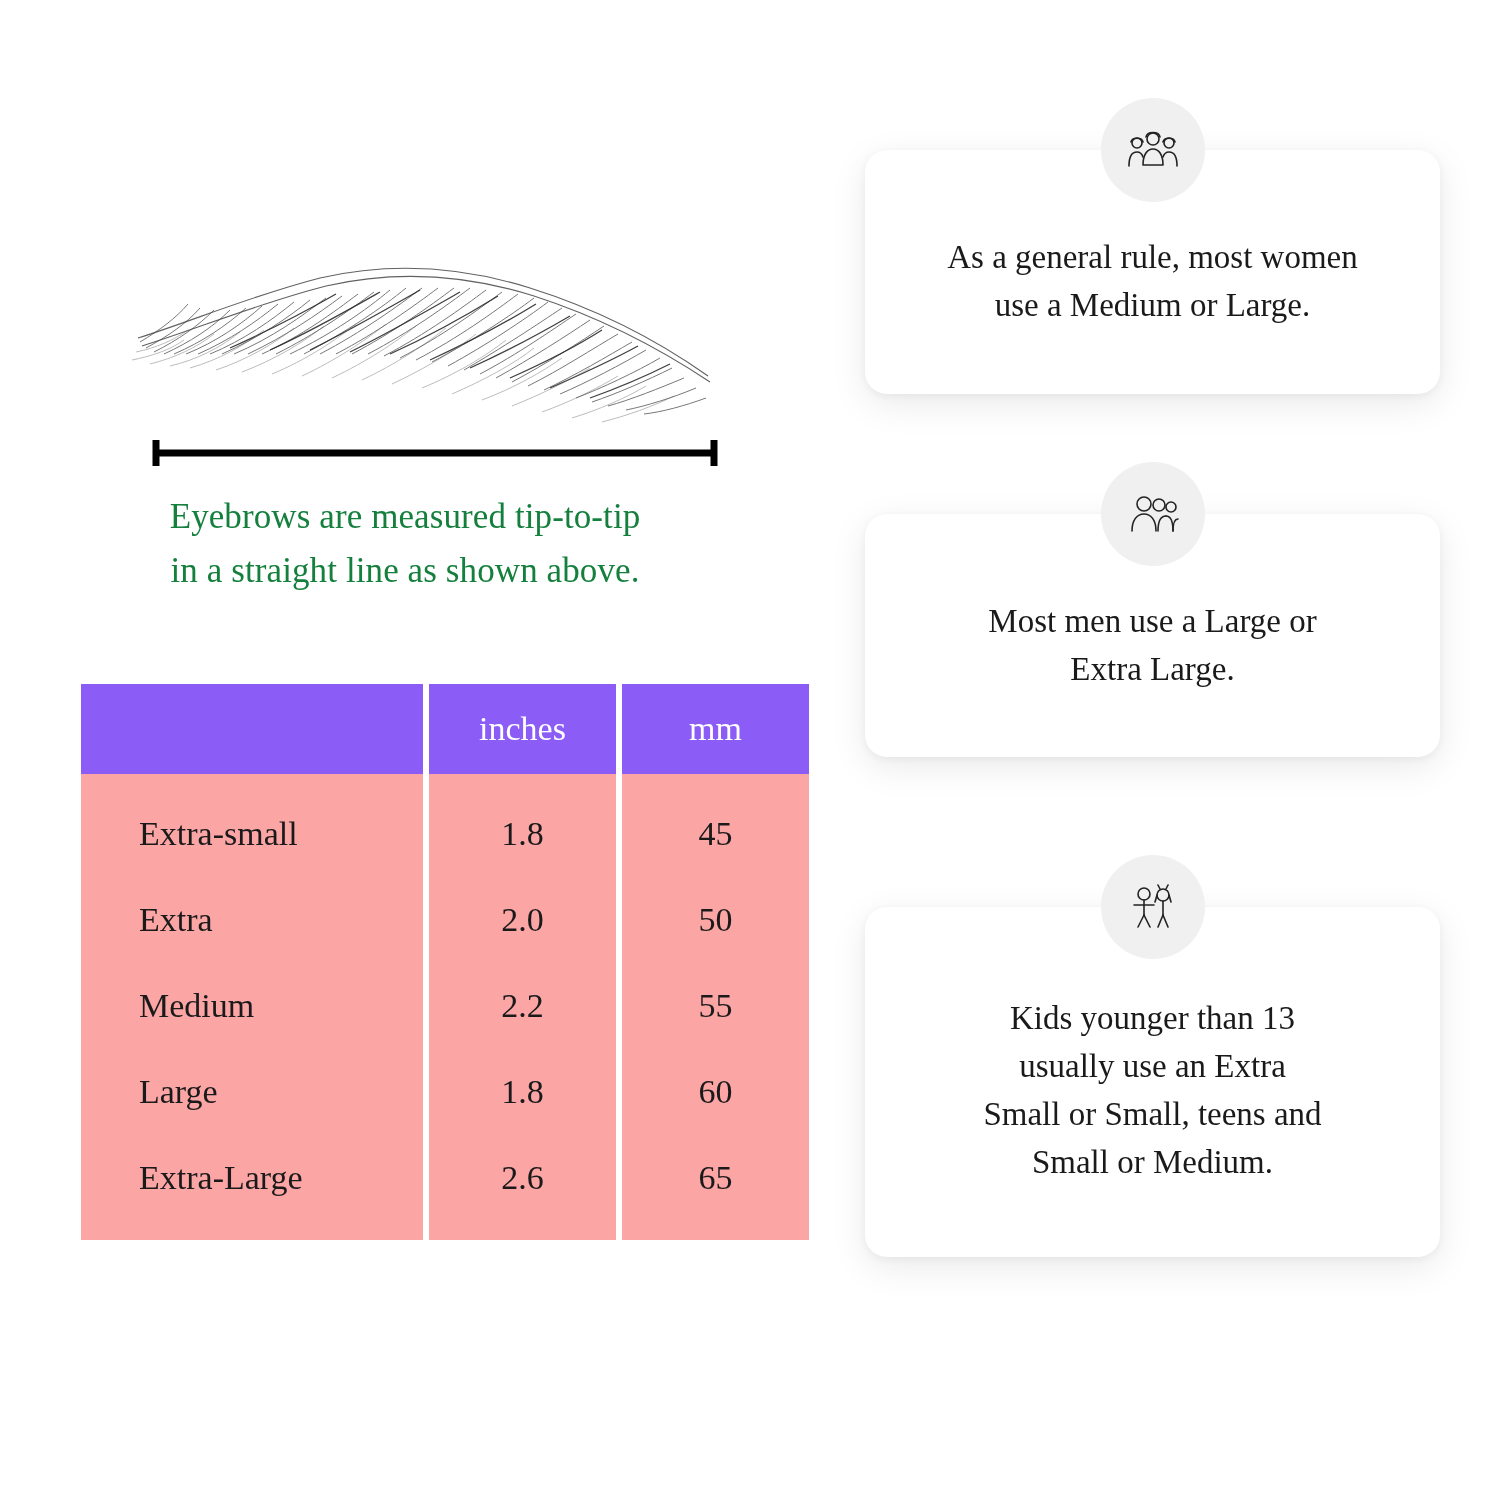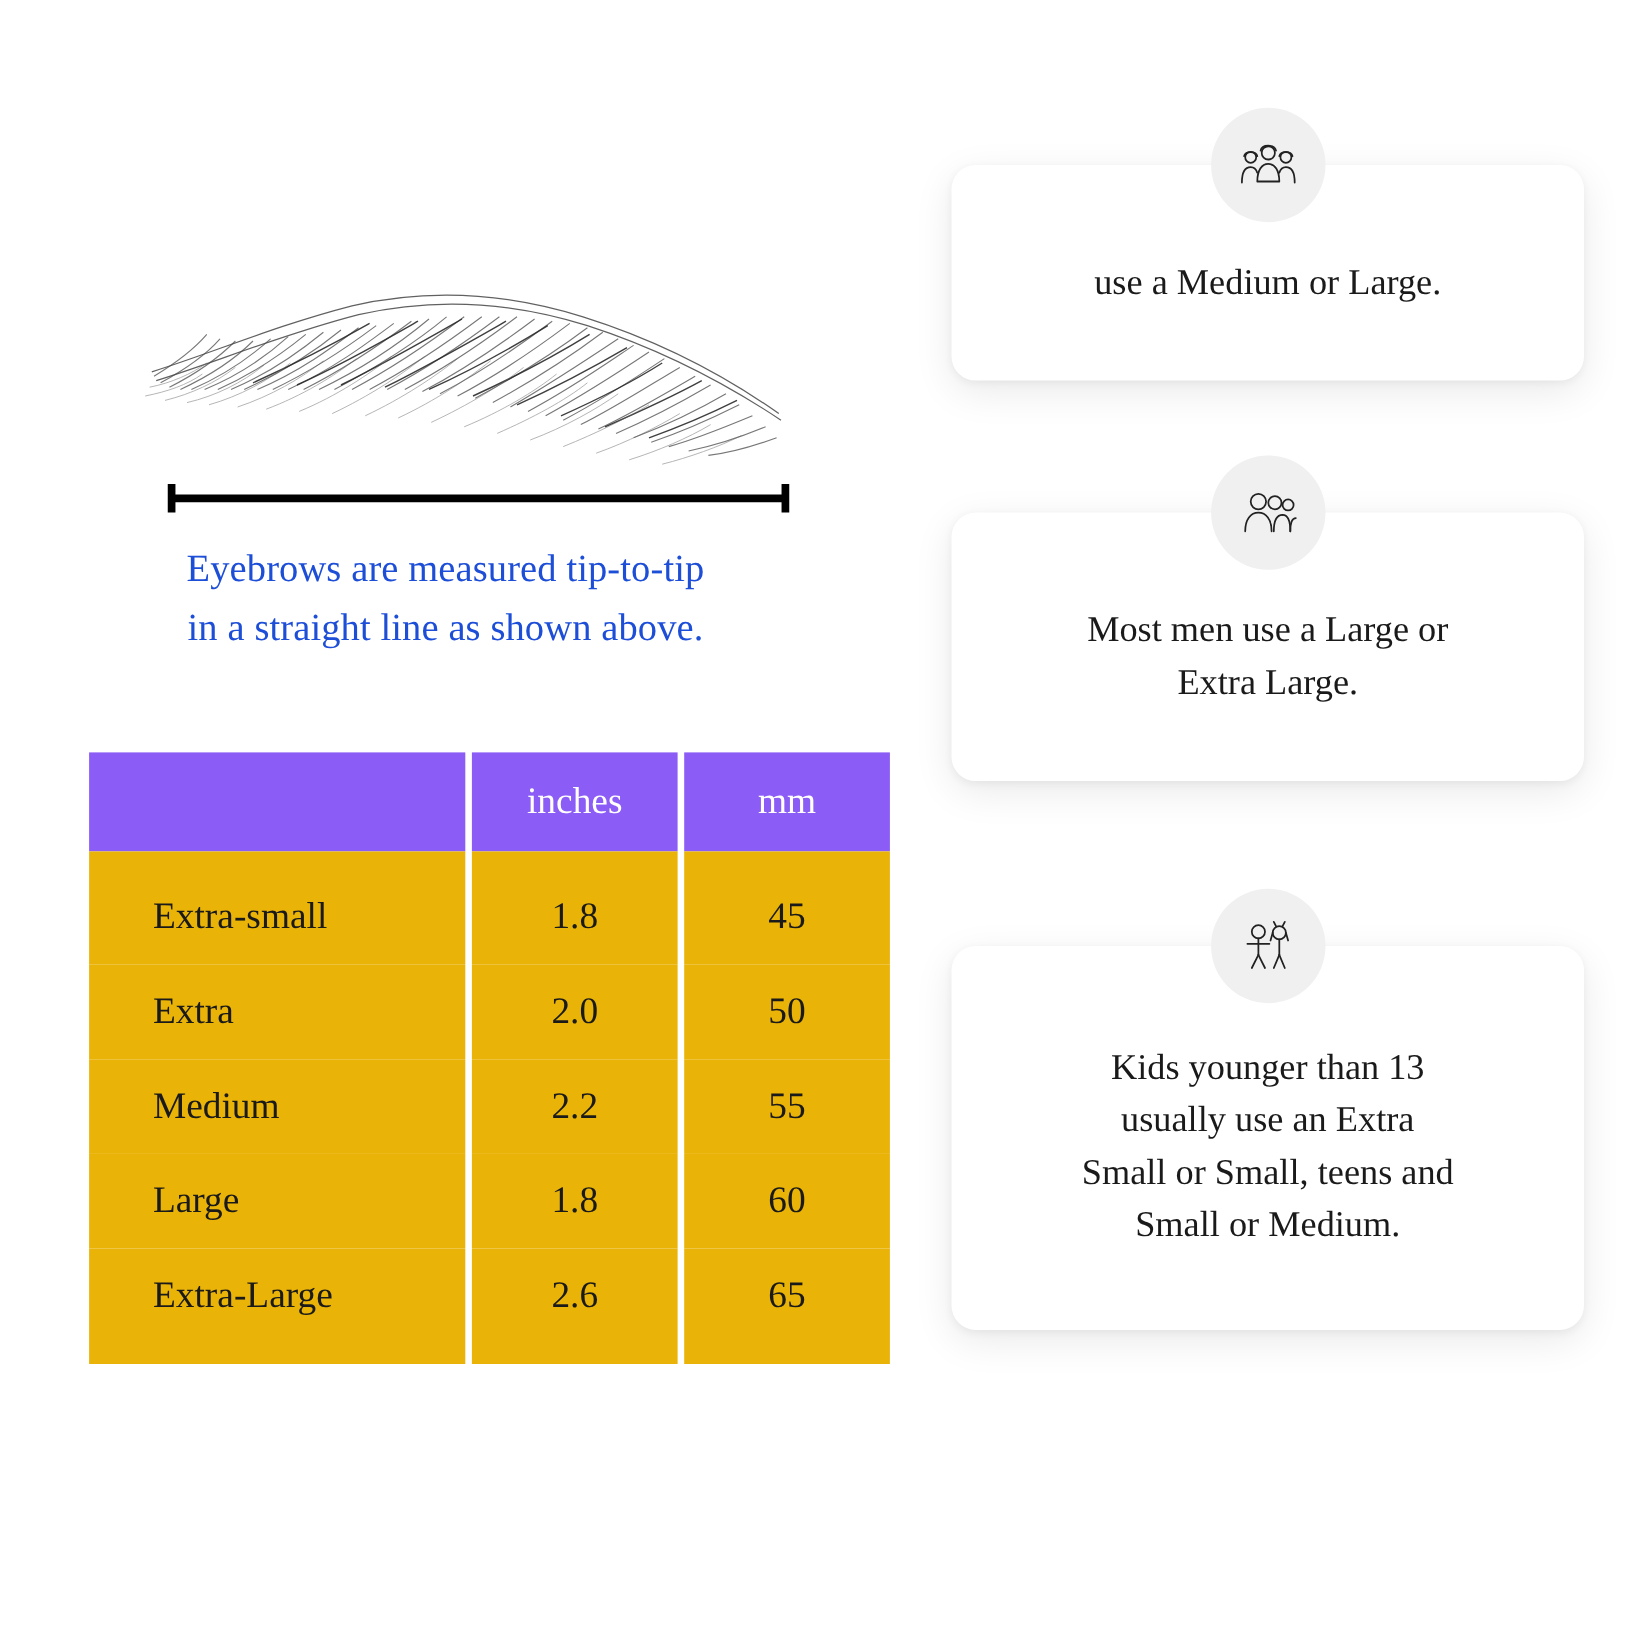--- a/index.html
+++ b/index.html
@@ -50,21 +50,21 @@
     width: 570px;
     height: 30px;
   }
 
   .caption {
     width: 660px;
     margin-top: 10px;
     font-size: 35px;
     line-height: 1.55;
     text-align: center;
-    color: #1d4ed8;
+    color: #15803d;
     letter-spacing: 0.1px;
   }
 
   
   .size-table {
     margin-top: 85px;
     width: 720px;
     border-collapse: separate;
     border-spacing: 6px 0;
     table-layout: fixed;
@@ -78,21 +78,21 @@
     vertical-align: middle;
     text-align: center;
   }
   .size-table th.label-head {
     width: 340px;
   }
   .size-table th.num-head {
     width: 185px;
   }
   .size-table td {
-    background: #eab308;
+    background: #fca5a5;
     font-size: 34px;
     height: 84px;
     vertical-align: middle;
     color: #1a1a1a;
   }
   .size-table td.name-cell {
     text-align: left;
     padding-left: 58px;
   }
   .size-table td.num-cell {
@@ -292,20 +292,21 @@
           <path d="M21 10 C22 4 34 4 35 10"></path>
           <circle cx="12" cy="16" r="5"></circle>
           <path d="M4 39 C4 30 7 25 12 25 C15 25 17 27 18 30"></path>
           <path d="M6 15 C7 10 17 10 18 15"></path>
           <circle cx="44" cy="16" r="5"></circle>
           <path d="M52 39 C52 30 49 25 44 25 C41 25 39 27 38 30"></path>
           <path d="M38 15 C39 10 49 10 50 15"></path>
         </svg>
       </div>
       <div class="note-text">
+        <div>As a general rule, most women</div>
         <div>use a Medium or Large.</div>
       </div>
     </div>
 
     <div class="note-card card-2">
       <div class="icon-badge">
         <svg width="56" height="46" viewBox="0 0 56 46" fill="none" stroke="#222" stroke-width="1.6" stroke-linecap="round" stroke-linejoin="round">
           <circle cx="19" cy="13" r="7"></circle>
           <path d="M7 40 C7 29 12 23 19 23 C26 23 31 29 31 40"></path>
           <circle cx="34" cy="14" r="6"></circle>

